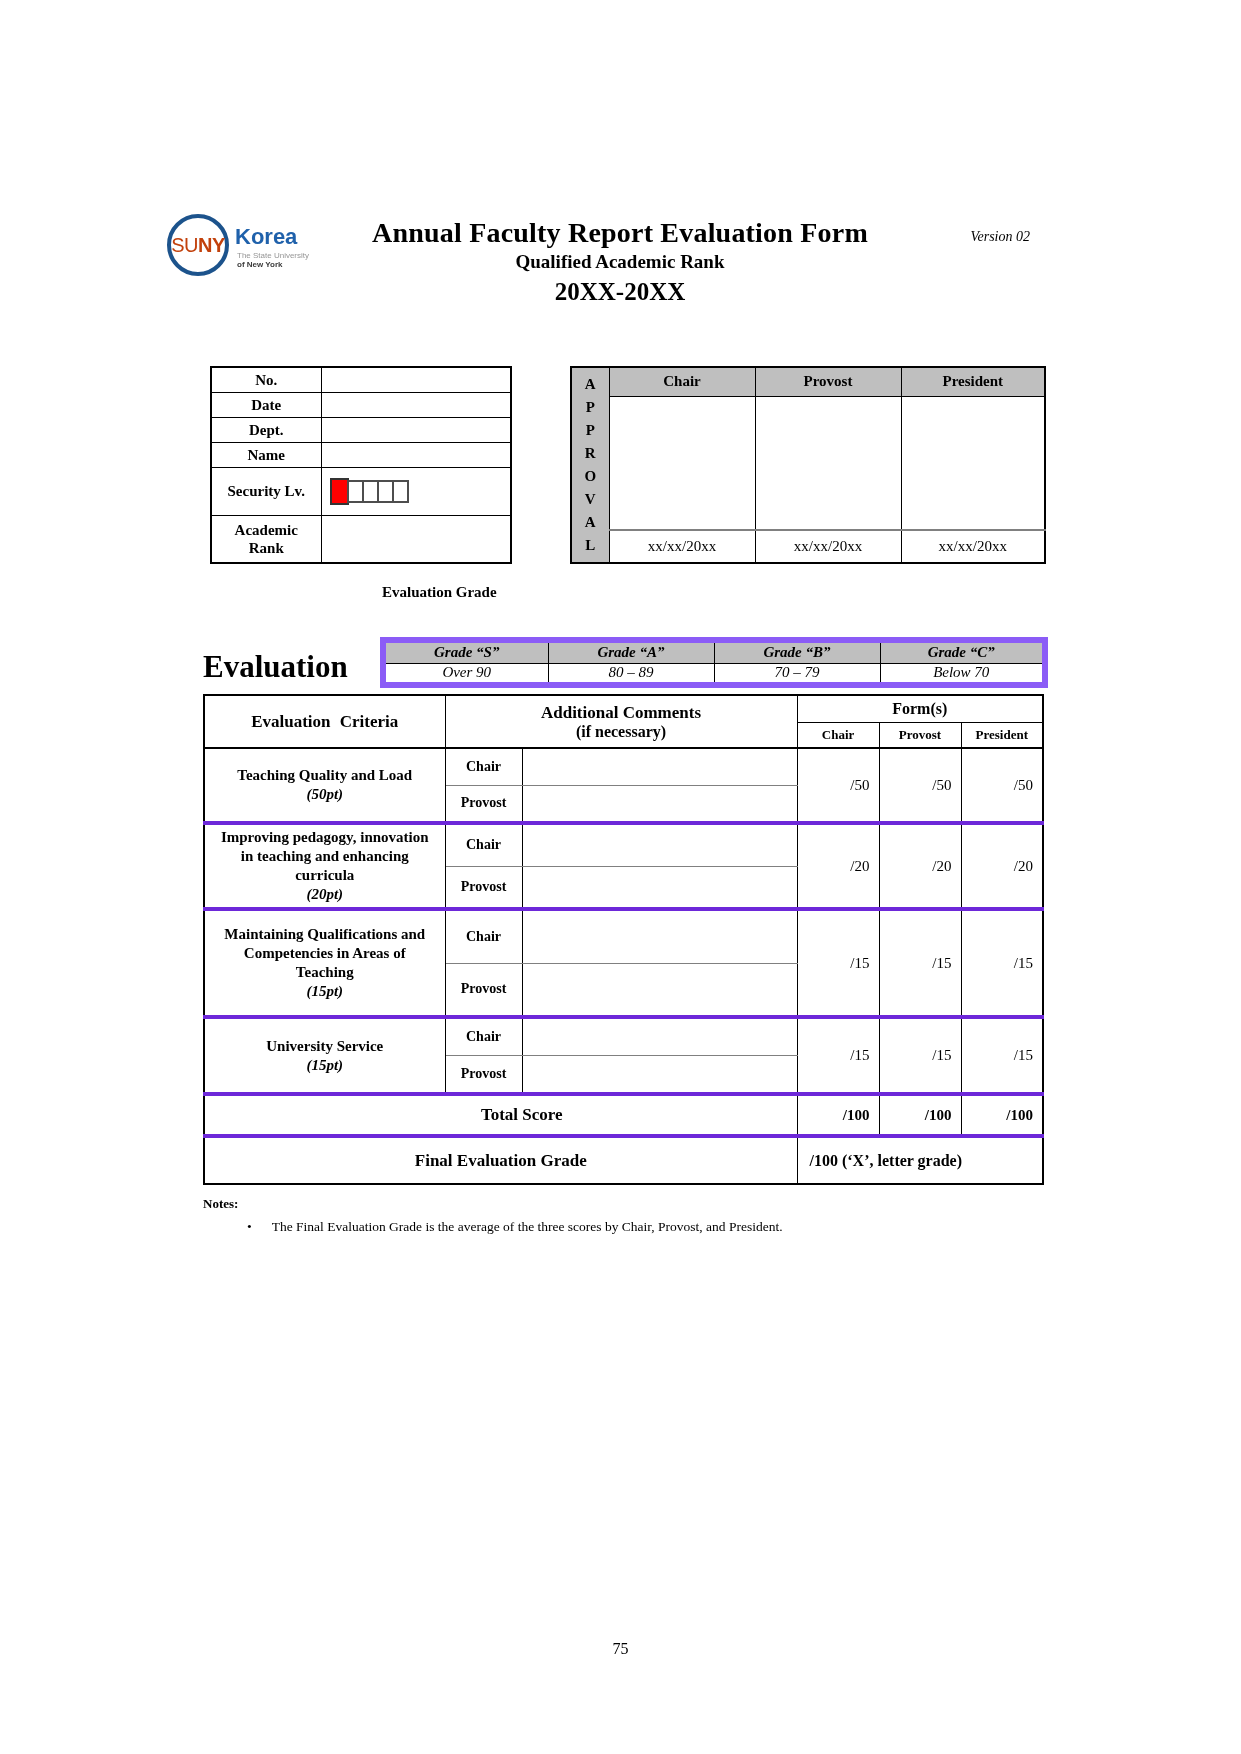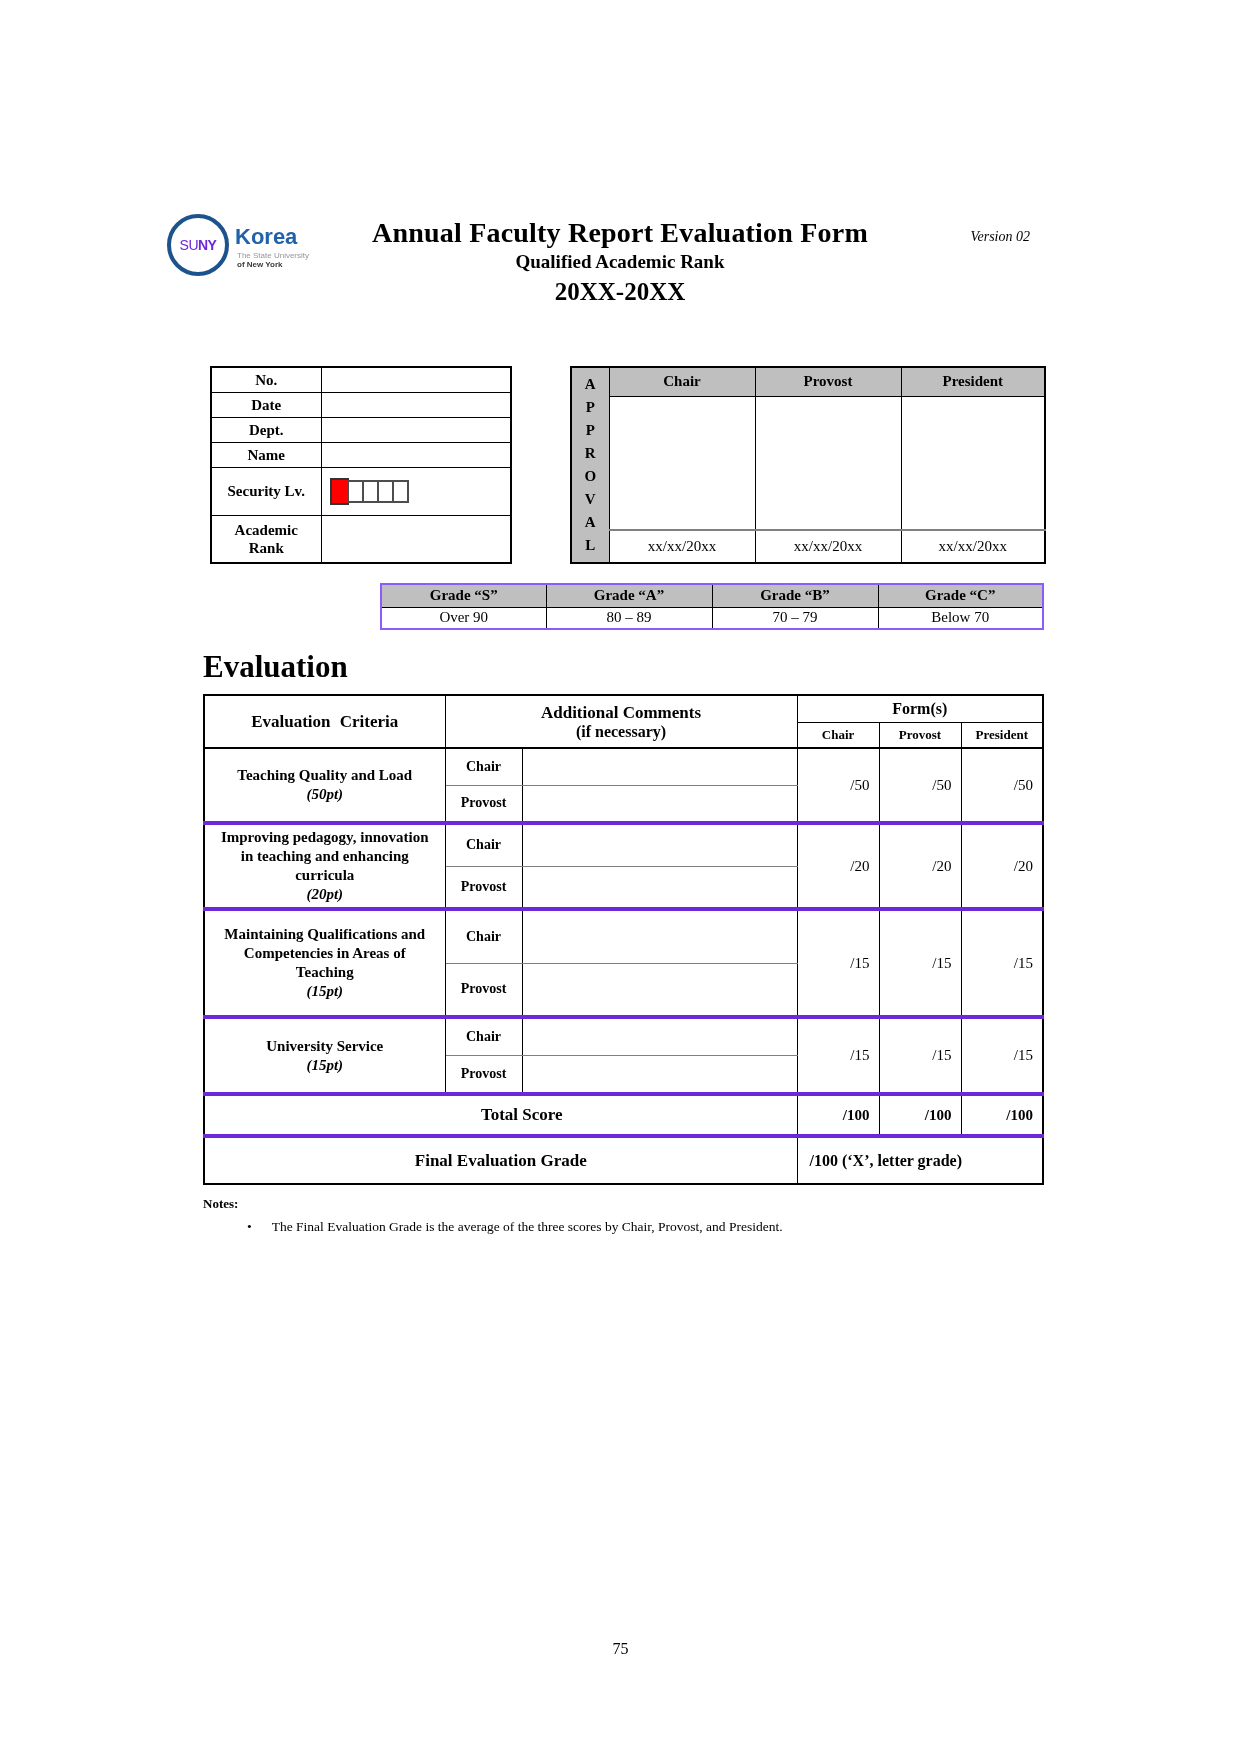--- a/index.html
+++ b/index.html
@@ -11,21 +11,21 @@
   .page { position:absolute; inset:0; width:1241px; height:1754px; background:#fff; }
 
   
   .version { position:absolute; top:229px; left:790px; width:240px; text-align:right;
              font-style:italic; font-size:14px; }
   .logo { position:absolute; left:167px; top:211px; width:150px; height:70px;
           font-family:"Liberation Sans", sans-serif; }
   .logo-circle { position:absolute; left:0; top:3px; width:62px; height:62px;
                  border:4px solid #1c538c; border-radius:50%; background:#fff;
                  display:flex; align-items:center; justify-content:center; }
-  .logo-circle span { font-size:14px; color:#6d28d9; letter-spacing:-0.5px; }
+  .logo-circle span { font-size:20px; color:#c2410c; letter-spacing:-0.5px; }
   .logo-circle .su { font-weight:400; }
   .logo-circle .ny { font-weight:700; }
   .logo-korea { position:absolute; left:68px; top:13px; font-size:22px; font-weight:bold; color:#1f61ab; }
   .logo-tag1 { position:absolute; left:70px; top:40px; font-size:8px; color:#969696; }
   .logo-tag2 { position:absolute; left:70px; top:49px; font-size:8px; font-weight:bold; color:#3b3b3b; }
 
   .title-block { position:absolute; left:300px; top:216px; width:640px; text-align:center; }
   .doc-title { font-size:28px; font-weight:bold; line-height:33px; letter-spacing:0.2px; }
   .doc-subtitle { font-size:19px; font-weight:bold; line-height:25px; }
   .doc-years { font-size:25px; font-weight:bold; line-height:30px; margin-top:3px; }
@@ -49,21 +49,21 @@
   .approval-table th, .approval-table td { border:1px solid #000; }
   .approval-table th { background:#bfbfbf; font-size:15px; font-weight:bold; height:29px; }
   .vert-cell { background:#bfbfbf; width:38px; }
   .vert-label { margin:0 auto; width:15px; word-break:break-all; font-weight:bold;
                 font-size:15px; line-height:23px; text-align:center; }
   .sig-cell { height:134px; background:#fff; }
   .date-cell { height:33px; border-top:2px solid #808080 !important; text-align:center; font-size:15px; }
 
   
   .grade-caption { position:absolute; left:382px; top:584px; font-weight:bold; font-size:15px; }
-  .grade-table { position:absolute; left:380px; top:583px; width:662px; border:2px solid #8b5cf6; }
+  .grade-table { position:absolute; left:380px; top:637px; width:662px; border:6px solid #8b5cf6;font-style:italic; }
   .grade-table th { background:#bfbfbf; border:1px solid #000; font-size:15px; font-weight:bold; height:23px; }
   .grade-table td { border:1px solid #000; text-align:center; font-size:15px; height:22px; }
 
   
   .eval-heading { position:absolute; left:203px; top:650px; font-size:31px; font-weight:bold; line-height:34px; }
   .eval-table { position:absolute; left:203px; top:694px; width:839px; border:2px solid #000; }
   .eval-table th, .eval-table td { border:1px solid #000; }
   .crit-h { font-size:17px; font-weight:bold; word-spacing:5px; }
   .comm-h { font-size:17px; font-weight:bold; text-align:center; }
   .comm-h .line2 { display:block; font-size:16px; }

